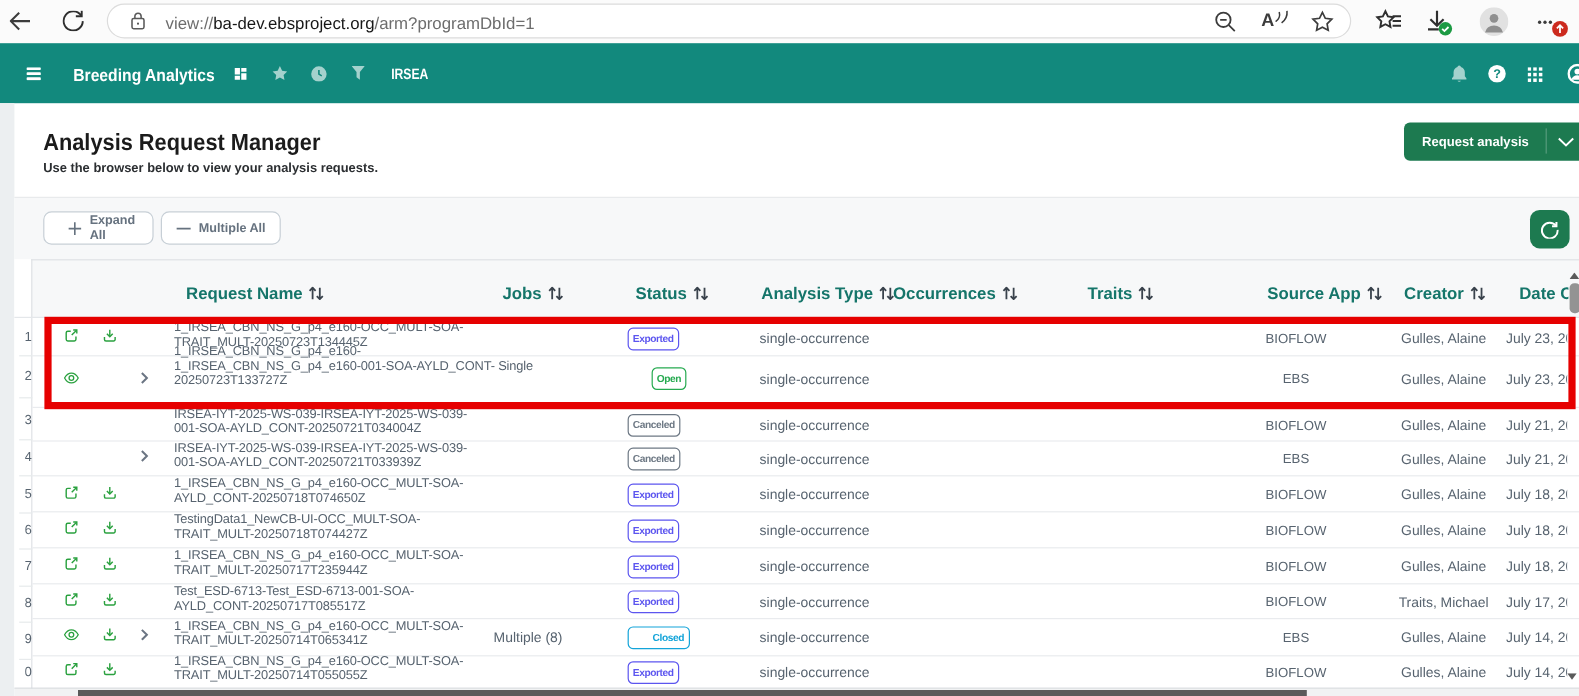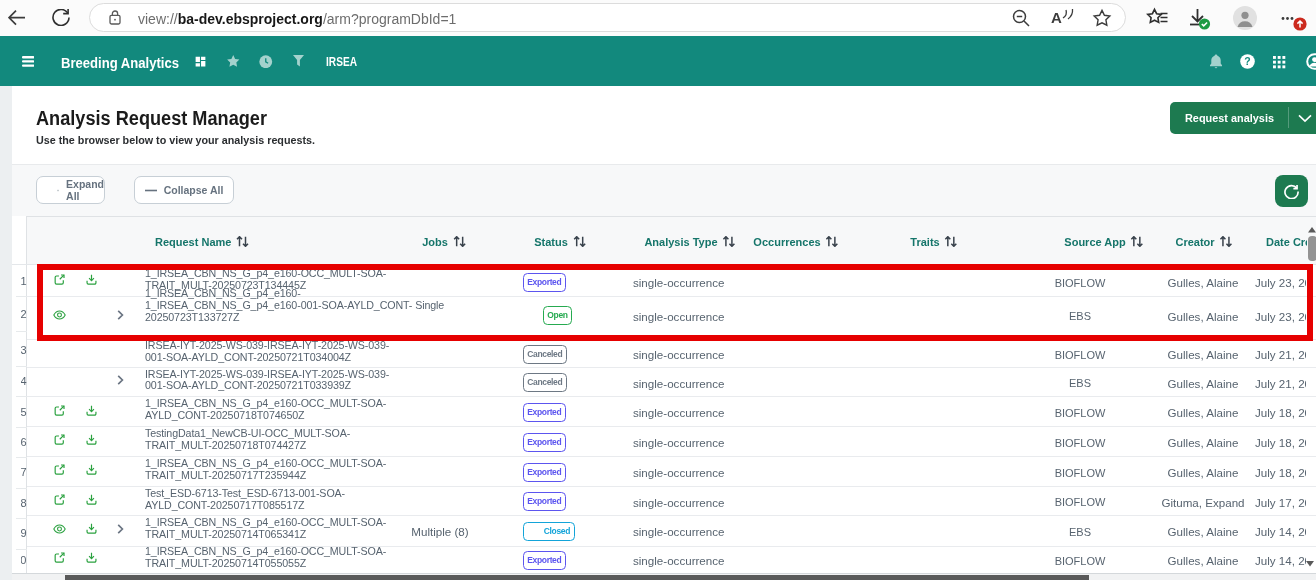--- a/index.html
+++ b/index.html
@@ -1,36 +1,36 @@
 <!DOCTYPE html>
 <html><head><meta charset="utf-8">
 <style>
 *{margin:0;padding:0;box-sizing:border-box;}
 html,body{width:1316px;height:580px;overflow:hidden;}
 body{font-family:"Liberation Sans",sans-serif;position:relative;background:#fff;}
 .abs{position:absolute;}
 .chrome{left:0;top:0;width:1316px;height:36px;background:#fbfbfb;}
 .pill{left:89px;top:3px;width:1037px;height:29px;background:#fff;border:1px solid #dcdcdc;border-radius:15px;}
 .urltext{left:138px;top:11px;font-size:14px;color:#6d6d6d;white-space:nowrap;}
-.urltext b{color:#181818;font-weight:700;}
+.urltext b{color:#181818;font-weight:400;}
 .appbar{left:0;top:36px;width:1316px;height:50px;background:#12897d;}
 .leftstrip{left:0;top:86px;width:12px;height:494px;background:#eceff1;}
 .reqbtn{left:1170px;top:102px;width:165px;height:31.5px;background:#1d7a50;border-radius:5px;}
 .reqbtn .div{position:absolute;left:118px;top:5px;width:1px;height:21px;background:rgba(255,255,255,.25);}
 .panel{left:12px;top:164px;width:1304px;height:416px;background:#f7f8f9;border-top:1px solid #e8eaec;}
 .btn{position:absolute;background:#fff;border:1px solid #c7cfd6;border-radius:7px;color:#66727f;font-size:10.5px;font-weight:700;display:flex;align-items:center;justify-content:center;gap:7px;}
 .refbtn{position:absolute;left:1275px;top:175px;width:33px;height:32px;background:#1d7a50;border-radius:8px;display:flex;align-items:center;justify-content:center;}
 .whitecol{left:12px;top:216px;width:14px;height:49px;background:#fff;}
 .tbody{left:12px;top:265px;width:1304px;height:309px;background:#fff;}
 .cardtop{left:26px;top:216px;width:1290px;height:1px;background:#dfe2e5;}
 .cardleft{left:26px;top:216px;width:1px;height:358px;background:#dfe2e5;}
 .hdrline{left:12px;top:264px;width:1304px;height:1px;background:#e4e7ea;}
 .cardbot{left:12px;top:573px;width:1304px;height:1px;background:#d4d8db;}
 .sep{position:absolute;left:27px;width:1289px;height:1px;background:#e9ebee;}
-.hcell{position:absolute;top:235.5px;font-size:11px;font-weight:700;color:#15756a;white-space:nowrap;}
+.hcell{position:absolute;top:235.5px;font-size:14px;font-weight:700;color:#15756a;white-space:nowrap;}
 .arr{display:inline-block;vertical-align:-1.5px;margin-left:5px;}
 .cell{position:absolute;font-size:11.6px;color:#57636f;white-space:nowrap;}
 .srccell{position:absolute;font-size:11px;color:#57636f;white-space:nowrap;}
 .datecell{position:absolute;left:1255px;width:51px;overflow:hidden;font-size:11.6px;color:#57636f;white-space:nowrap;height:14px;}
 .name{position:absolute;left:145px;font-size:10.7px;letter-spacing:-0.12px;line-height:11.9px;color:#57636f;white-space:nowrap;}
 .num{position:absolute;left:21px;width:5.5px;overflow:hidden;height:12px;}
 .num span{position:absolute;right:0;top:0;font-size:11px;color:#57636f;}
 .chip{position:absolute;left:522.8px;font-size:8.5px;letter-spacing:-0.35px;font-weight:700;border-radius:4.5px;padding:0 3.5px;height:19px;line-height:16.5px;background:#fff;}
 .chip.exported{color:#5c55ef;border:1.3px solid #5c55ef;}
 .chip.open{color:#26aa50;border:1.3px solid #26aa50;margin-left:20px;}
@@ -153,31 +153,31 @@
 <div class="abs reqbtn">
     <svg style="position:absolute;left:15px;top:9px" width="95" height="15" viewBox="0 0 95 15">
       <text x="0" y="11" font-family="Liberation Sans" font-size="11px" font-weight="700" fill="#fff" textLength="89" lengthAdjust="spacingAndGlyphs">Request analysis</text>
     </svg>
     <span class="div"></span>
     <svg style="position:absolute;left:128px;top:12px" width="14" height="9" viewBox="0 0 14 9">
       <path d="M1 1.4l6 5.8 6-5.8" fill="none" stroke="#fff" stroke-width="1.6"></path>
     </svg>
   </div>
 <div class="abs panel"></div>
-<div class="btn" style="left:36px;top:176px;width:69px;height:28px;padding-left:20px;">
+<div class="btn" style="left:36px;top:176px;width:92px;height:28px;padding-left:20px;">
     <svg width="11" height="11" viewBox="0 0 11 11">
       <path d="M5.5 0v11M0 5.5h11" stroke="#66727f" stroke-width="1.4"></path>
     </svg>
     <span>Expand All</span>
   </div>
 <div class="btn" style="left:134px;top:176px;width:100px;height:28px;">
     <svg width="12" height="11" viewBox="0 0 12 11">
       <path d="M0 5.5h12" stroke="#66727f" stroke-width="1.6"></path>
     </svg>
-    <span>Collapse All</span>
+    <span>Multiple All</span>
   </div>
 <div class="refbtn">
     <svg width="15" height="15" viewBox="0 0 16 16">
       <path d="M13.6 4.4A7 7 0 1 0 15 8" fill="none" stroke="#fff" stroke-width="1.8"></path>
       <path d="M13.9 1v3.9H10" fill="none" stroke="#fff" stroke-width="1.8"></path>
     </svg>
   </div>
 <div class="abs whitecol"></div>
 <div class="abs tbody"></div>
 <div class="abs cardtop"></div>
@@ -383,21 +383,21 @@
     <svg width="13" height="13" viewBox="0 0 24 24">
       <path d="M12 3.2v10.5" fill="none" stroke="#2aa13f" stroke-width="2.2"></path>
       <path d="M7.5 9.5l4.5 4.5 4.5-4.5" fill="none" stroke="#2aa13f" stroke-width="2.2"></path>
       <path d="M3.8 14.5v3.7a2.3 2.3 0 0 0 2.3 2.3h11.8a2.3 2.3 0 0 0 2.3-2.3v-3.7" fill="none" stroke="#2aa13f" stroke-width="2.2"></path>
     </svg>
   </div>
 <div class="name" style="top:487.65px">Test_ESD-6713-Test_ESD-6713-001-SOA-<br>AYLD_CONT-20250717T085517Z</div>
 <div class="chip exported" style="top:492.25px;">Exported</div>
 <div class="cell" style="left:633px;top:495.75px;">single-occurrence</div>
 <div class="srccell" style="left:1080px;top:496.25px;transform:translateX(-50%);">BIOFLOW</div>
-<div class="cell" style="left:1203px;top:495.75px;transform:translateX(-50%);">Gituma, Expand</div>
+<div class="cell" style="left:1203px;top:495.75px;transform:translateX(-50%);">Traits, Michael</div>
 <div class="datecell" style="top:495.75px;">July 17, 2025</div>
 <div class="num" style="top:526.8px">
     <span>9</span>
   </div>
 <div class="icon" style="left:53px;top:523.7px">
     <svg width="13" height="10" viewBox="0 0 24 18">
       <path d="M1.5 9S5.5 1.5 12 1.5 22.5 9 22.5 9 18.5 16.5 12 16.5 1.5 9 1.5 9z" fill="none" stroke="#2aa13f" stroke-width="2"></path>
       <circle cx="12" cy="9" r="3.6" fill="none" stroke="#2aa13f" stroke-width="2"></circle>
     </svg>
   </div>

